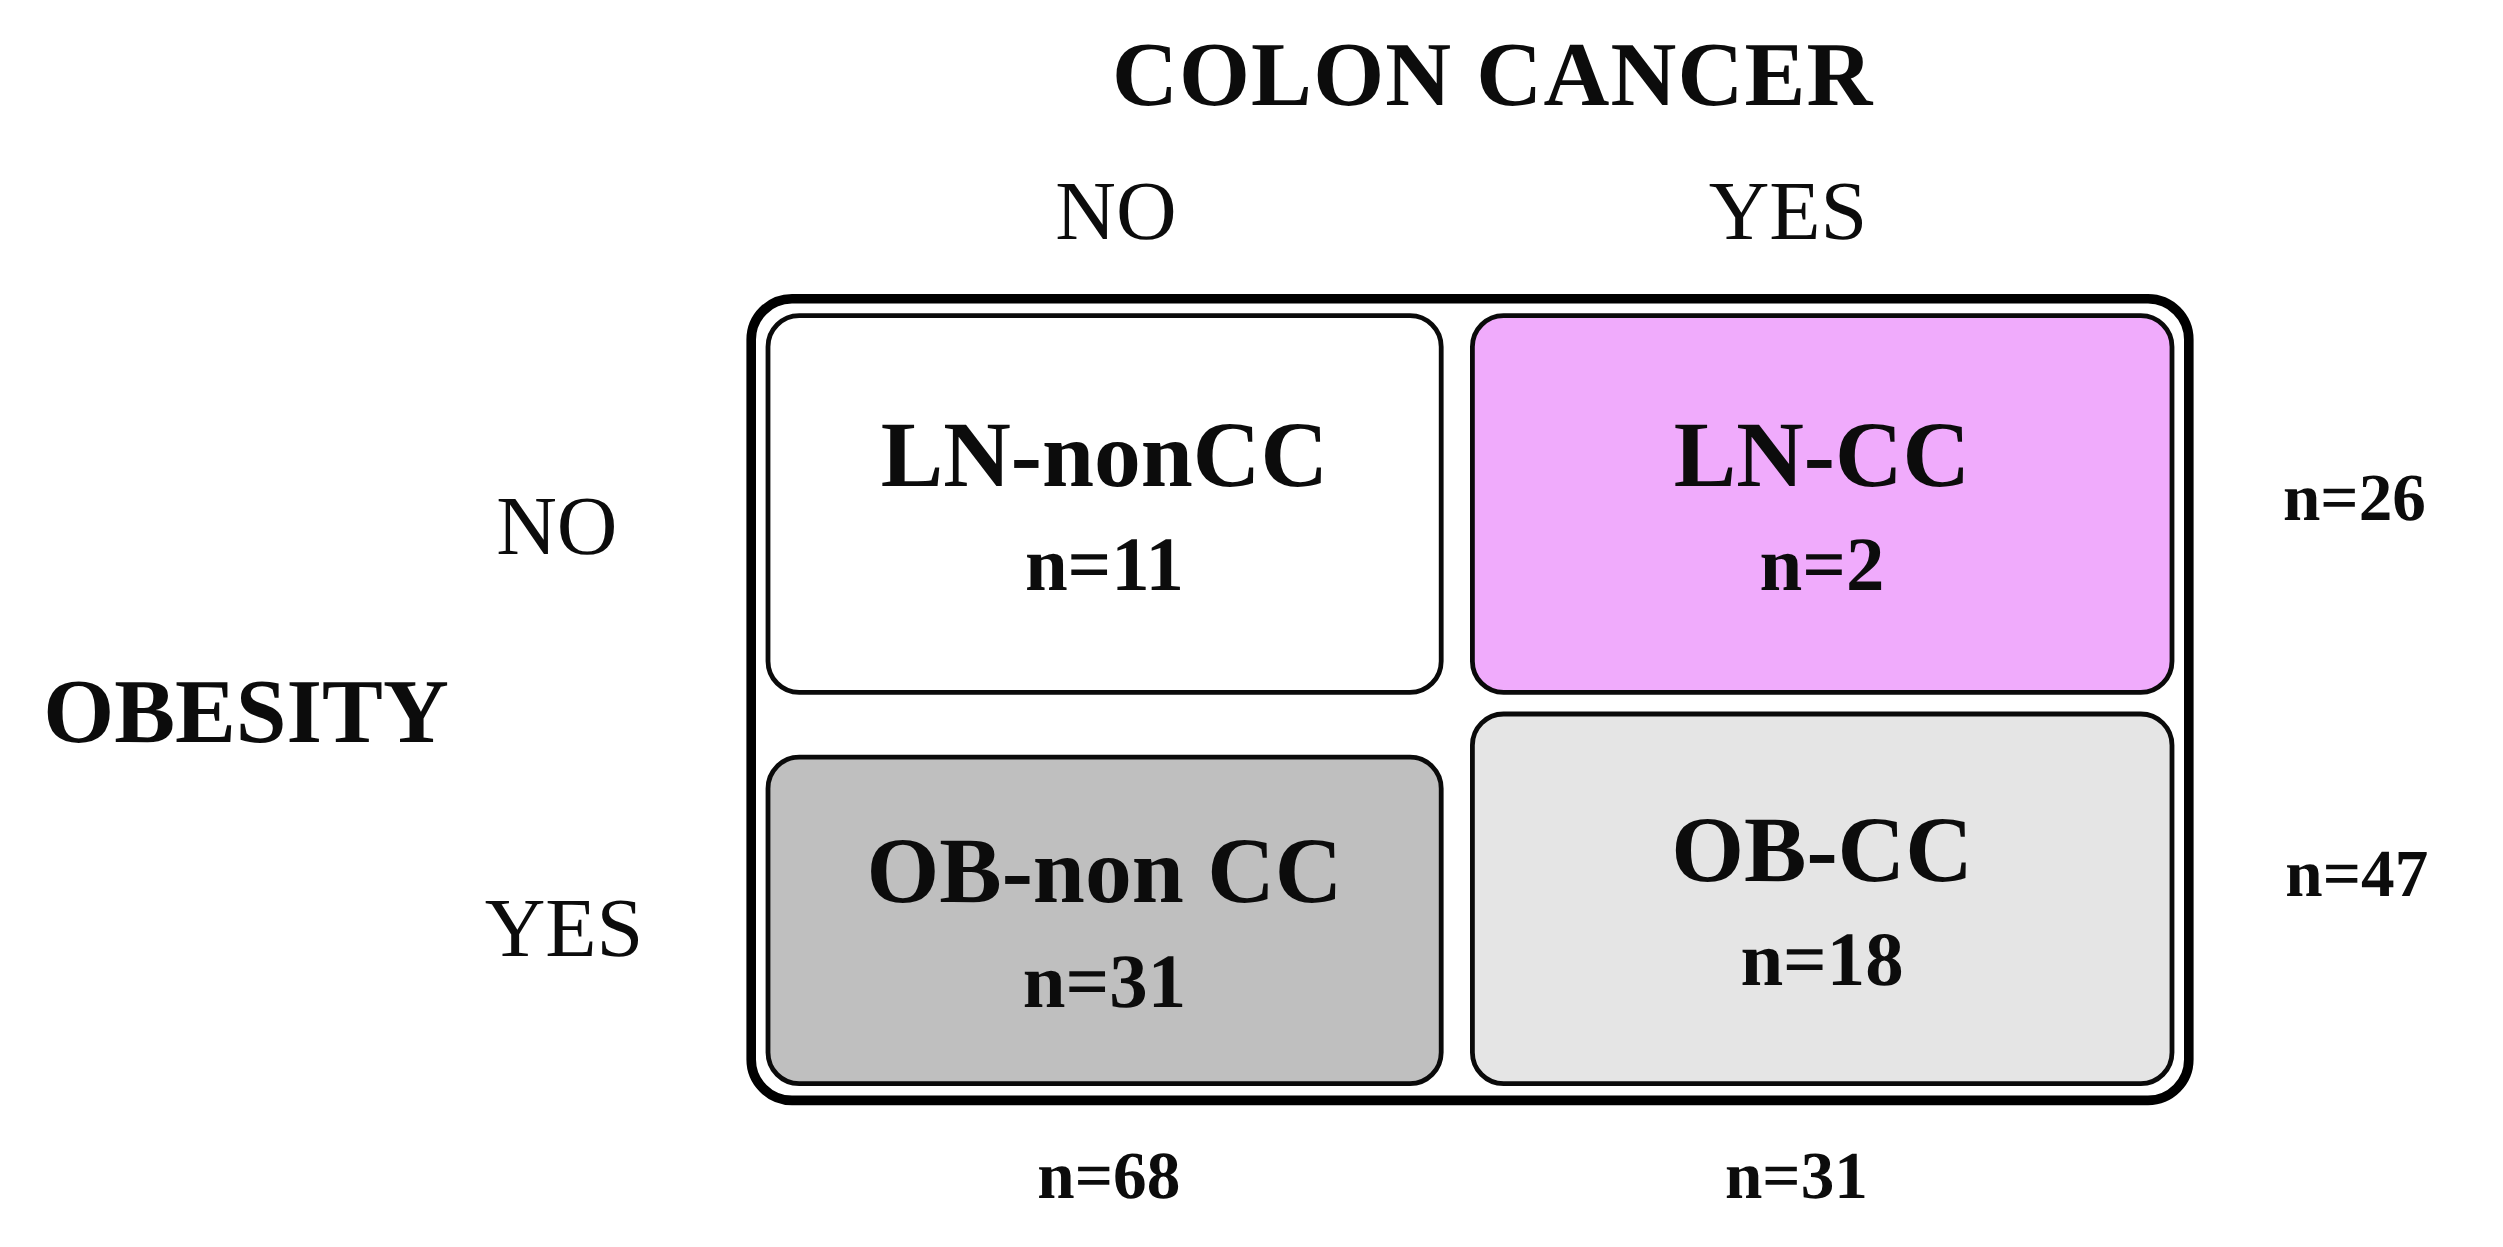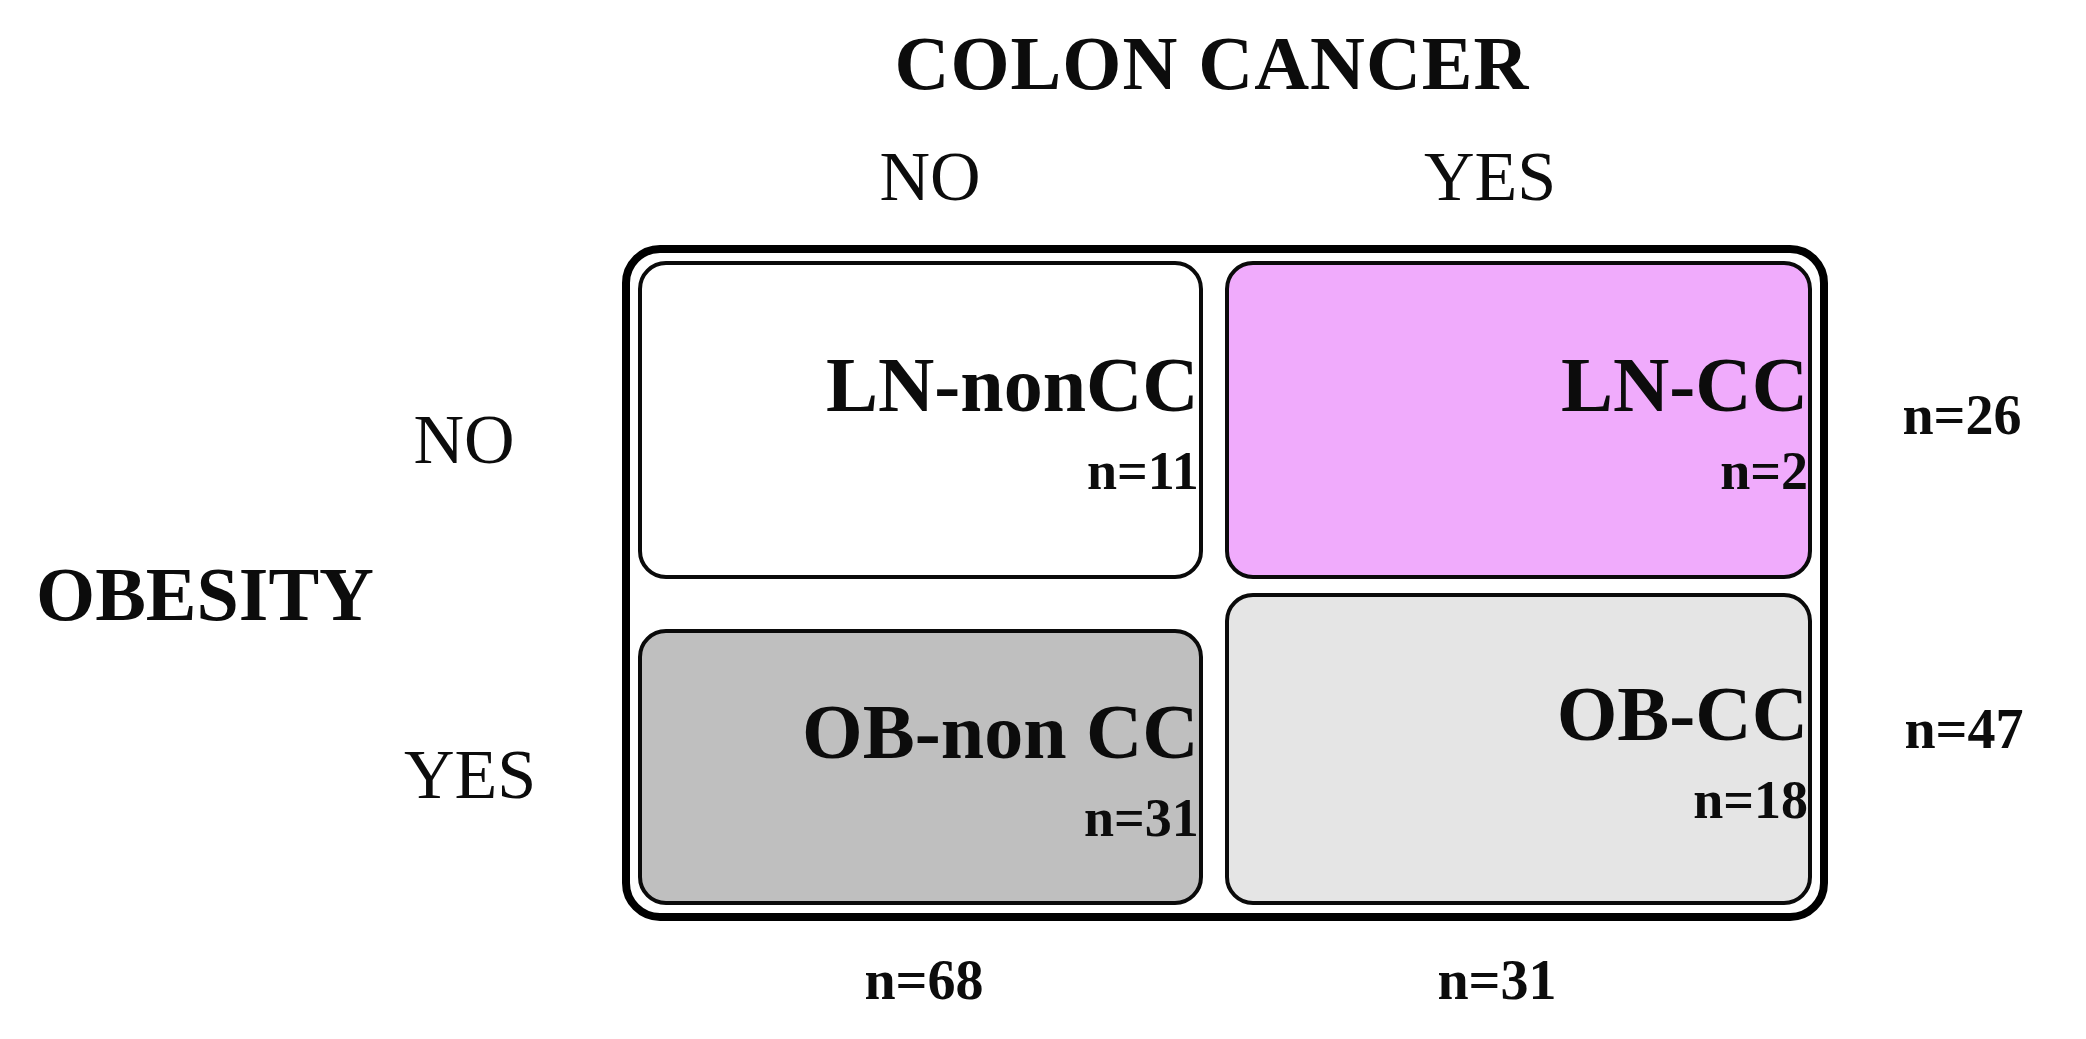--- a/index.html
+++ b/index.html
@@ -7,21 +7,21 @@
     position: relative;
     width: 2086px;
     height: 1039px;
     background: #ffffff;
     font-family: "Liberation Serif", "DejaVu Serif", serif;
     color: #0c0c0c;
     overflow: hidden;
   }
   .abs { position: absolute; transform: translate(-50%, -50%); white-space: nowrap; }
 
-  .fig-title   { font-size: 76px; font-weight: bold; letter-spacing: 1px; }
+  .fig-title   { font-size: 76px; font-weight: bold; letter-spacing: 1px; margin-left: 32px; }
   .col-header  { font-size: 70px; }
   .axis-label  { font-size: 76px; font-weight: bold; }
   .row-label   { font-size: 70px; }
   .total       { font-size: 56px; font-weight: bold; }
 
   .matrix-box {
     position: absolute;
     left: 622px;
     top: 245px;
     width: 1174px;   
@@ -35,26 +35,26 @@
     column-gap: 22px;
     row-gap: 14px;
     padding: 8px;
     box-sizing: content-box;
   }
   .cell {
     border: 4px solid #0a0a0a;
     border-radius: 28px;
     display: flex;
     flex-direction: column;
-    align-items: flex-end;
+    align-items: center;
     justify-content: center;
     text-align: center;
   }
   .cell .cell-label { font-size: 78px; font-weight: bold; line-height: 1.3; }
-  .cell .cell-count { font-size: 54px; font-weight: bold; line-height: 1.3; }
+  .cell .cell-count { font-size: 64px; font-weight: bold; line-height: 1.3; }
 </style>
 </head>
 <body>
 
 <div class="canvas">
 
   <div class="abs fig-title" style="left:1212px; top:63px;">COLON CANCER</div>
 
   <div class="abs col-header" style="left:930px; top:177px;">NO</div>
   <div class="abs col-header" style="left:1490px; top:177px;">YES</div>

